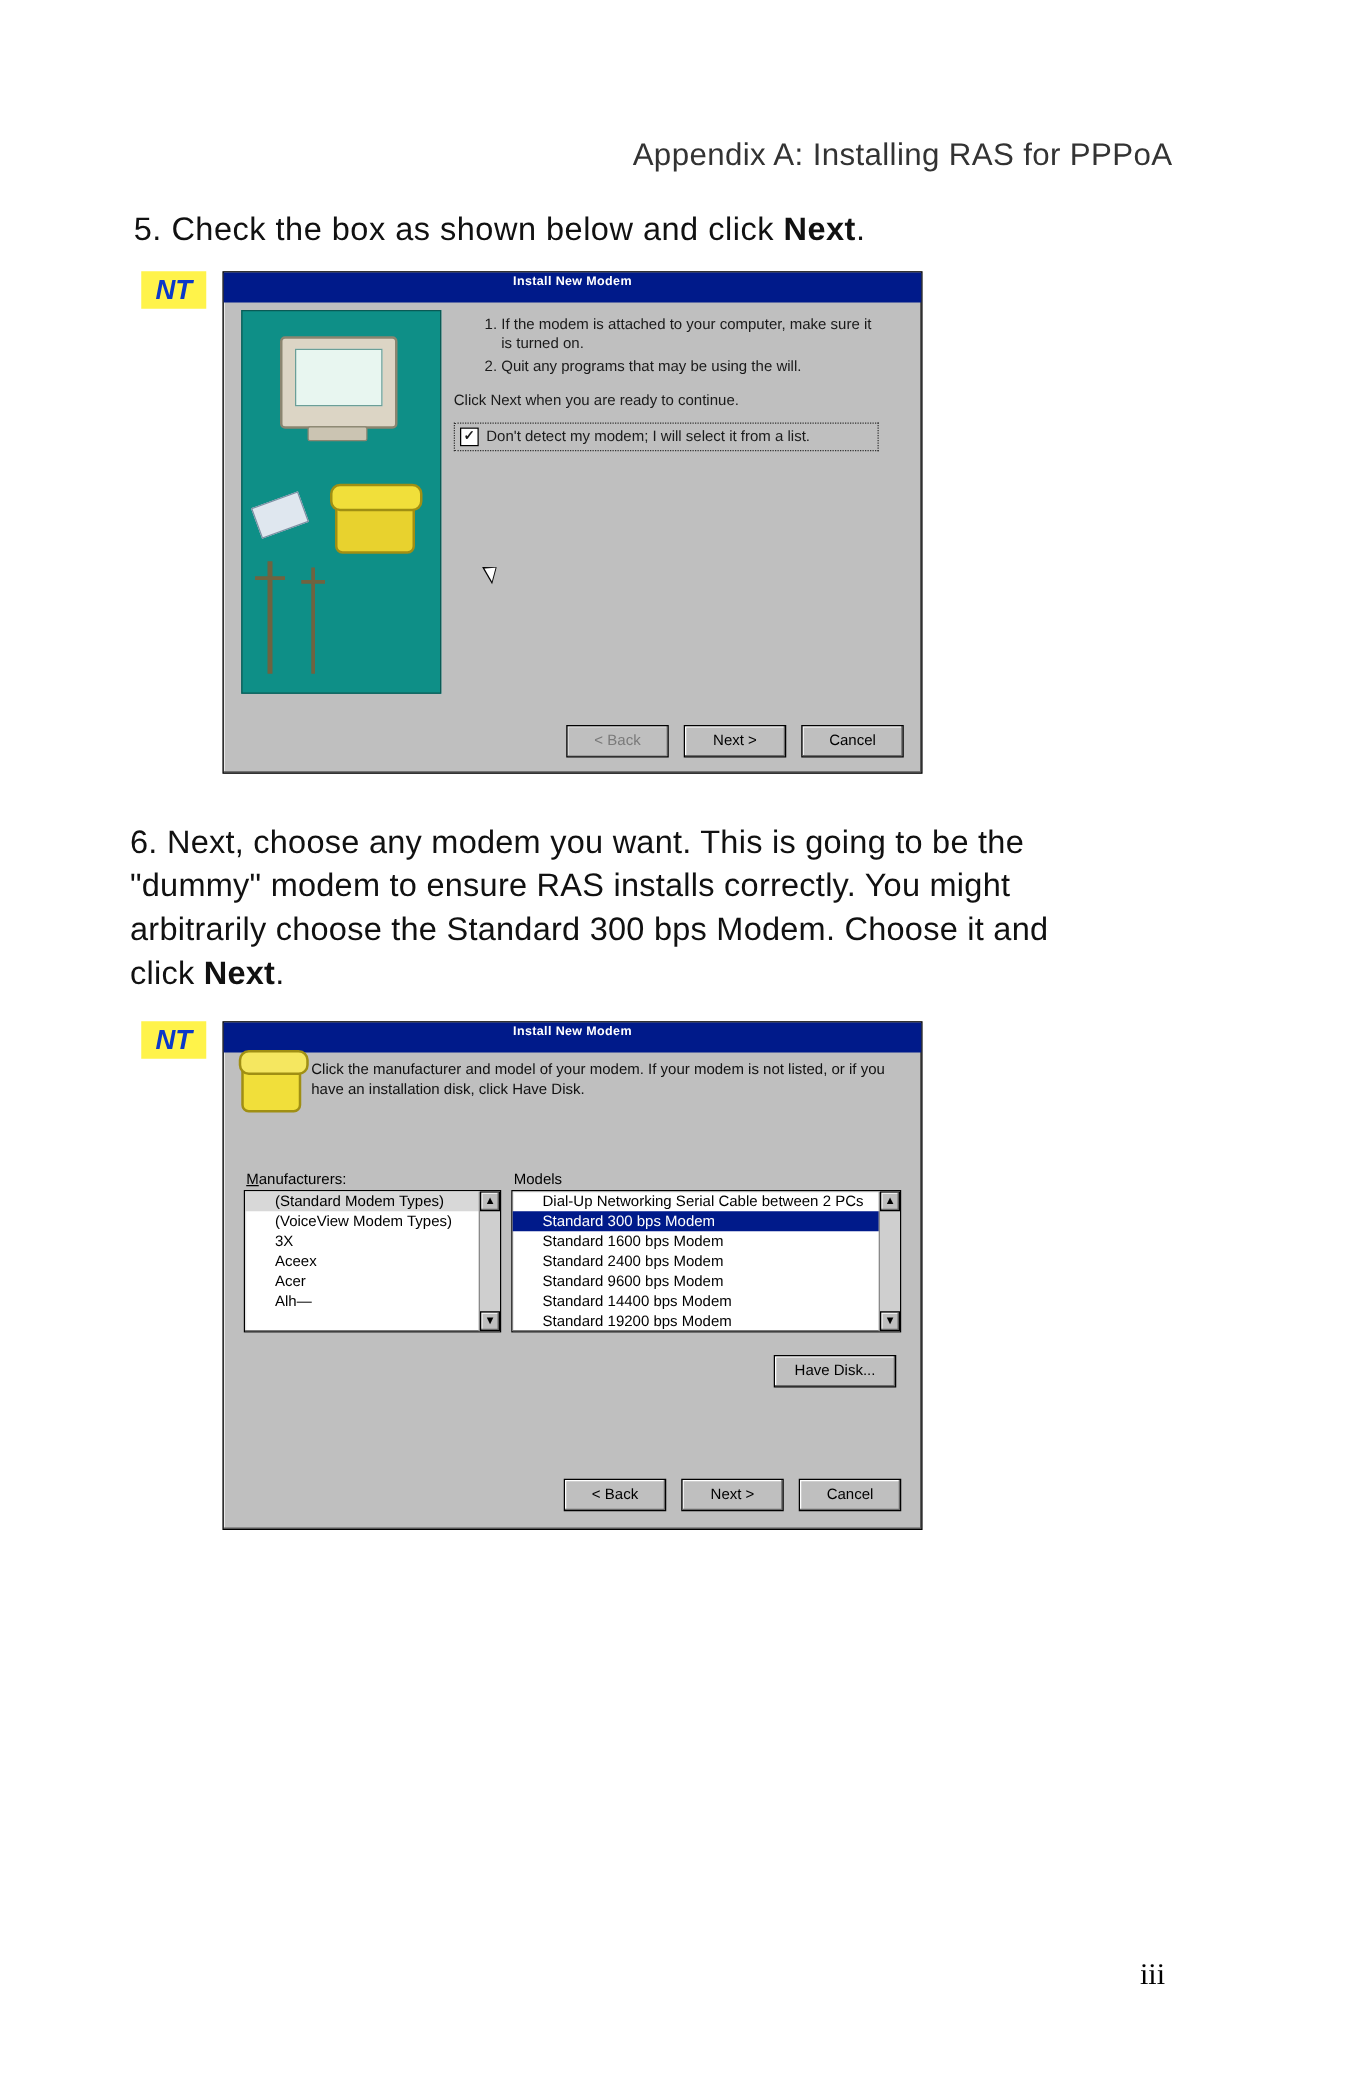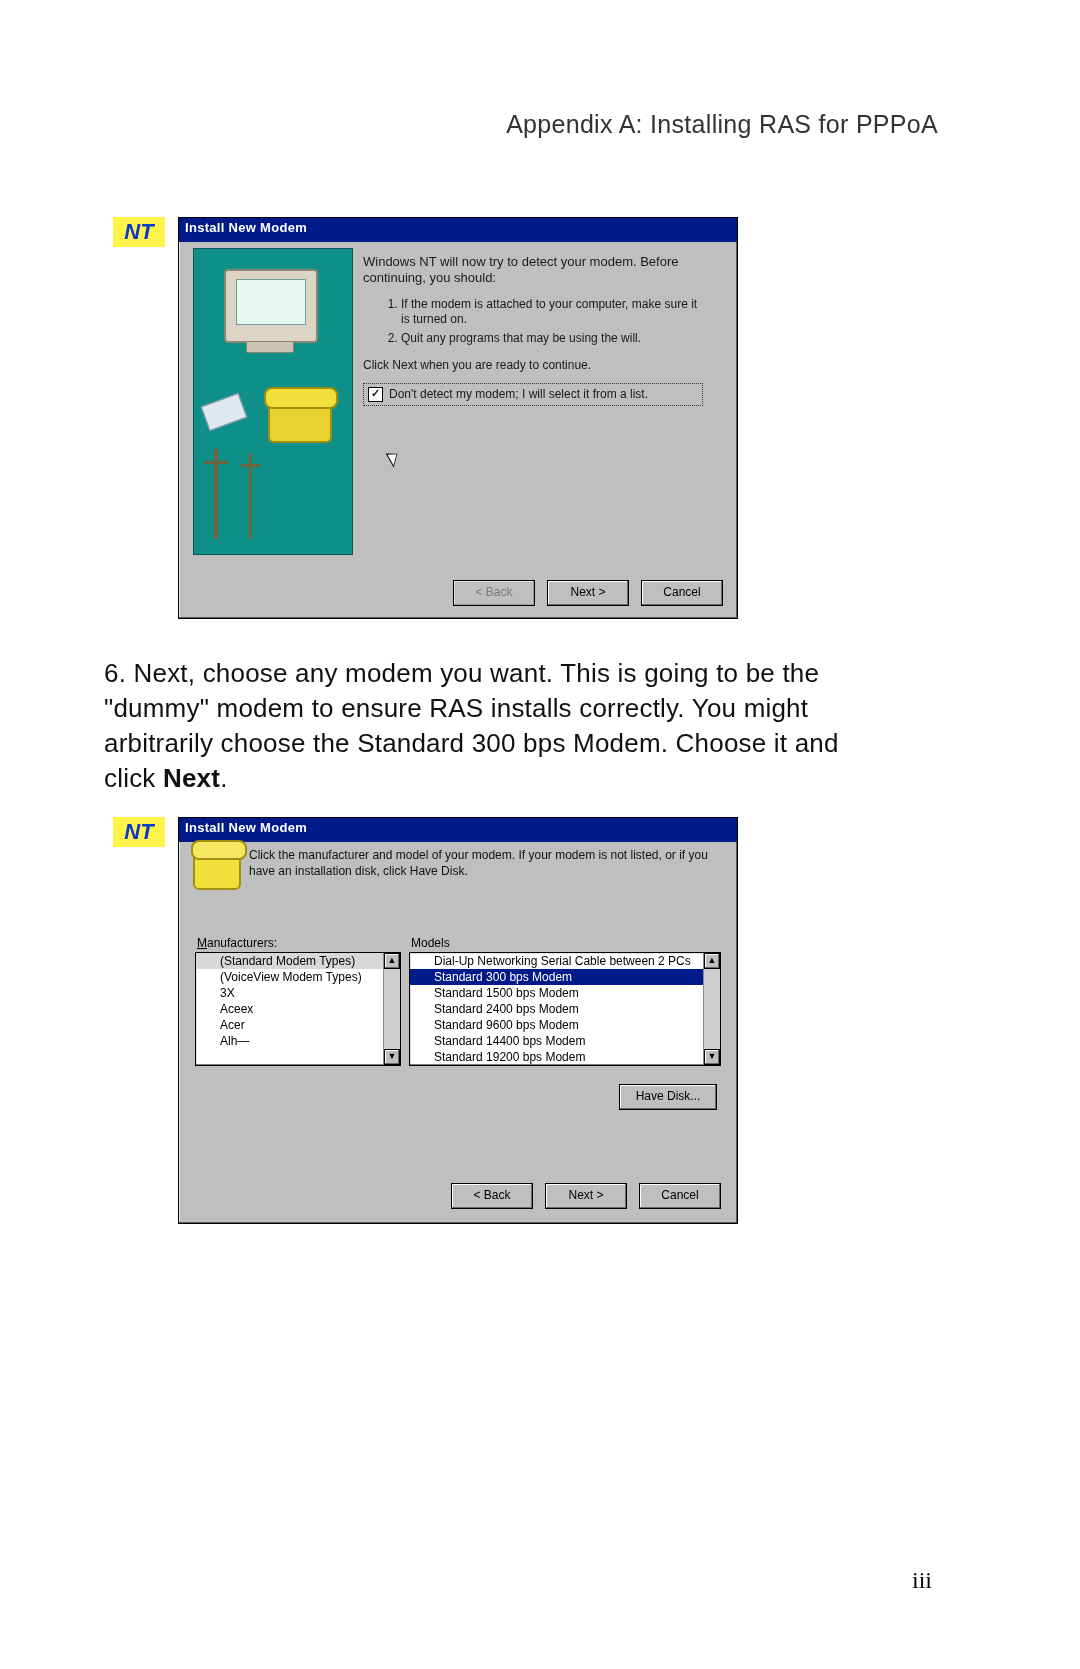--- a/index.html
+++ b/index.html
@@ -62,24 +62,25 @@
     box-shadow: inset -1px -1px 0 #5a5a5a, inset 1px 1px 0 #e8e8e8;
     font-family: "MS Sans Serif", Tahoma, Arial, sans-serif;
     font-size: 12px;
     color: #000;
   }
   .titlebar {
     height: 20px;
     background: #001a8a;
     color: #fff;
     font-weight: bold;
-    font-size: 13px;
+    font-size: 10px;
     padding: 2px 6px;
     letter-spacing: 0.3px;
     font-family: "MS Sans Serif", Tahoma, Arial, sans-serif;
+    text-align: center;
   }
   .dlg1-illus {
     position: absolute;
     top: 30px;
     left: 14px;
     width: 158px;
     height: 305px;
     background: #0e8f87;
     border: 1px solid #0a5a55;
   }
@@ -263,41 +264,45 @@
     font-family: "Times New Roman", serif;
   }
 </style>
 </head>
 <body>
 
 <div class="page">
 
   <div class="header-text">Appendix A: Installing RAS for PPPoA</div>
 
+  <div class="step5-text">
+    <span>5.</span>
+    <span>Check the box as shown below and click </span>
+    <b>Next</b><span>.</span>
+  </div>
 
   <div class="nt-label nt1">NT</div>
 
   <div class="dlg1">
     <div class="titlebar">Install New Modem</div>
 
     <div class="dlg1-illus">
       <div class="monitor"></div>
       <div class="monitor-base"></div>
       <div class="card"></div>
       <div class="phone"></div>
       <div class="pole">
           <div class="crossarm"></div>
         </div>
       <div class="pole2">
           <div class="crossarm2"></div>
         </div>
     </div>
 
     <div class="dlg1-body">
-      <div class="intro">Windows NT will now try to detect your modem. Before continuing, you should:</div>
       <ol>
         <li>If the modem is attached to your computer, make sure it is turned on.</li>
         <li>Quit any programs that may be using the will.</li>
       </ol>
       <div class="ready">Click Next when you are ready to continue.</div>
       <div class="checkbox-row">
         <span class="win-chk">✓</span>
         <span>Don't detect my modem; I will select it from a list.</span>
       </div>
     </div>
@@ -343,21 +348,21 @@
       <div class="vscroll">
         <div class="arrow up">▲</div>
         <div class="arrow down">▼</div>
       </div>
 
     </div>
 
     <div class="listbox dlg2-models">
       <div class="item">Dial-Up Networking Serial Cable between 2 PCs</div>
       <div class="item sel">Standard   300 bps Modem</div>
-      <div class="item">Standard 1500 bps Modem</div>
+      <div class="item">Standard 1600 bps Modem</div>
       <div class="item">Standard 2400 bps Modem</div>
       <div class="item">Standard 9600 bps Modem</div>
       <div class="item">Standard 14400 bps Modem</div>
       <div class="item">Standard 19200 bps Modem</div>
       <div class="vscroll">
         <div class="arrow up">▲</div>
         <div class="arrow down">▼</div>
       </div>
     </div>
 

